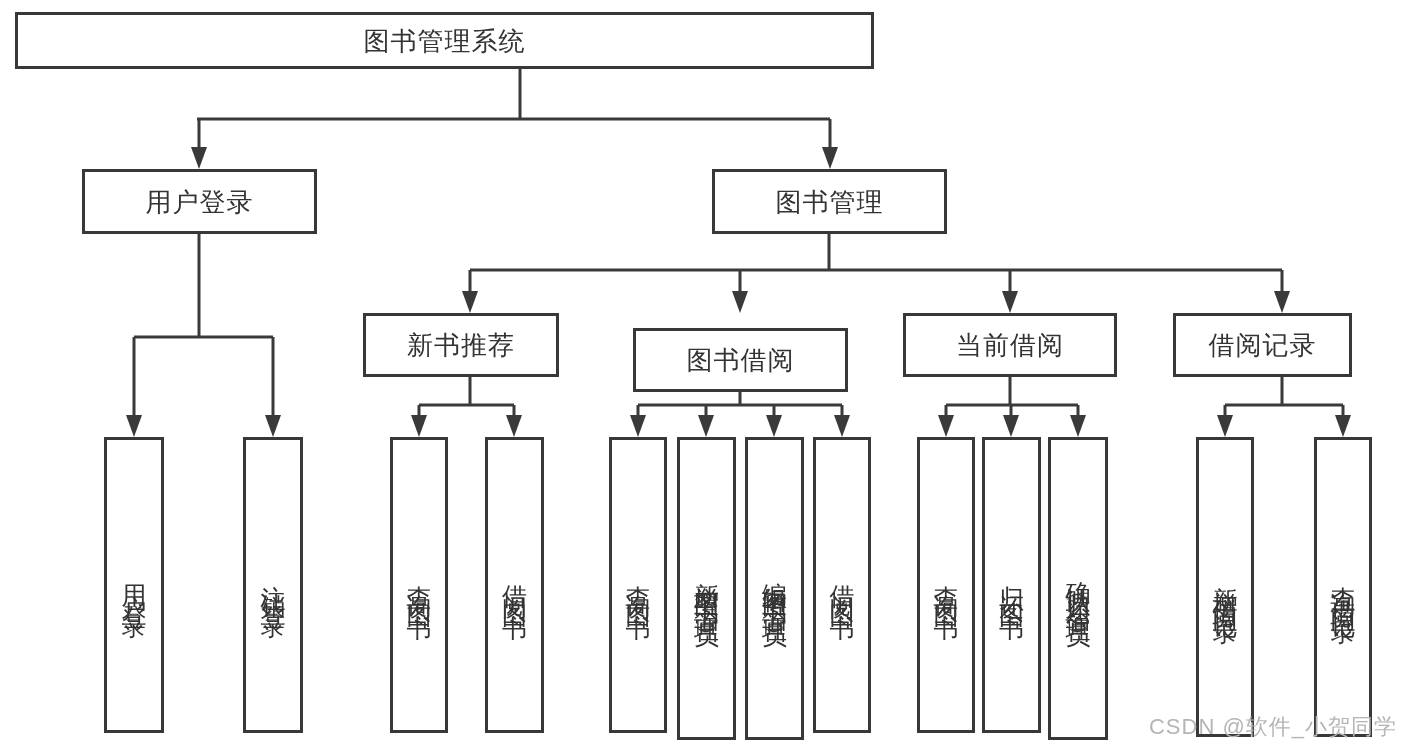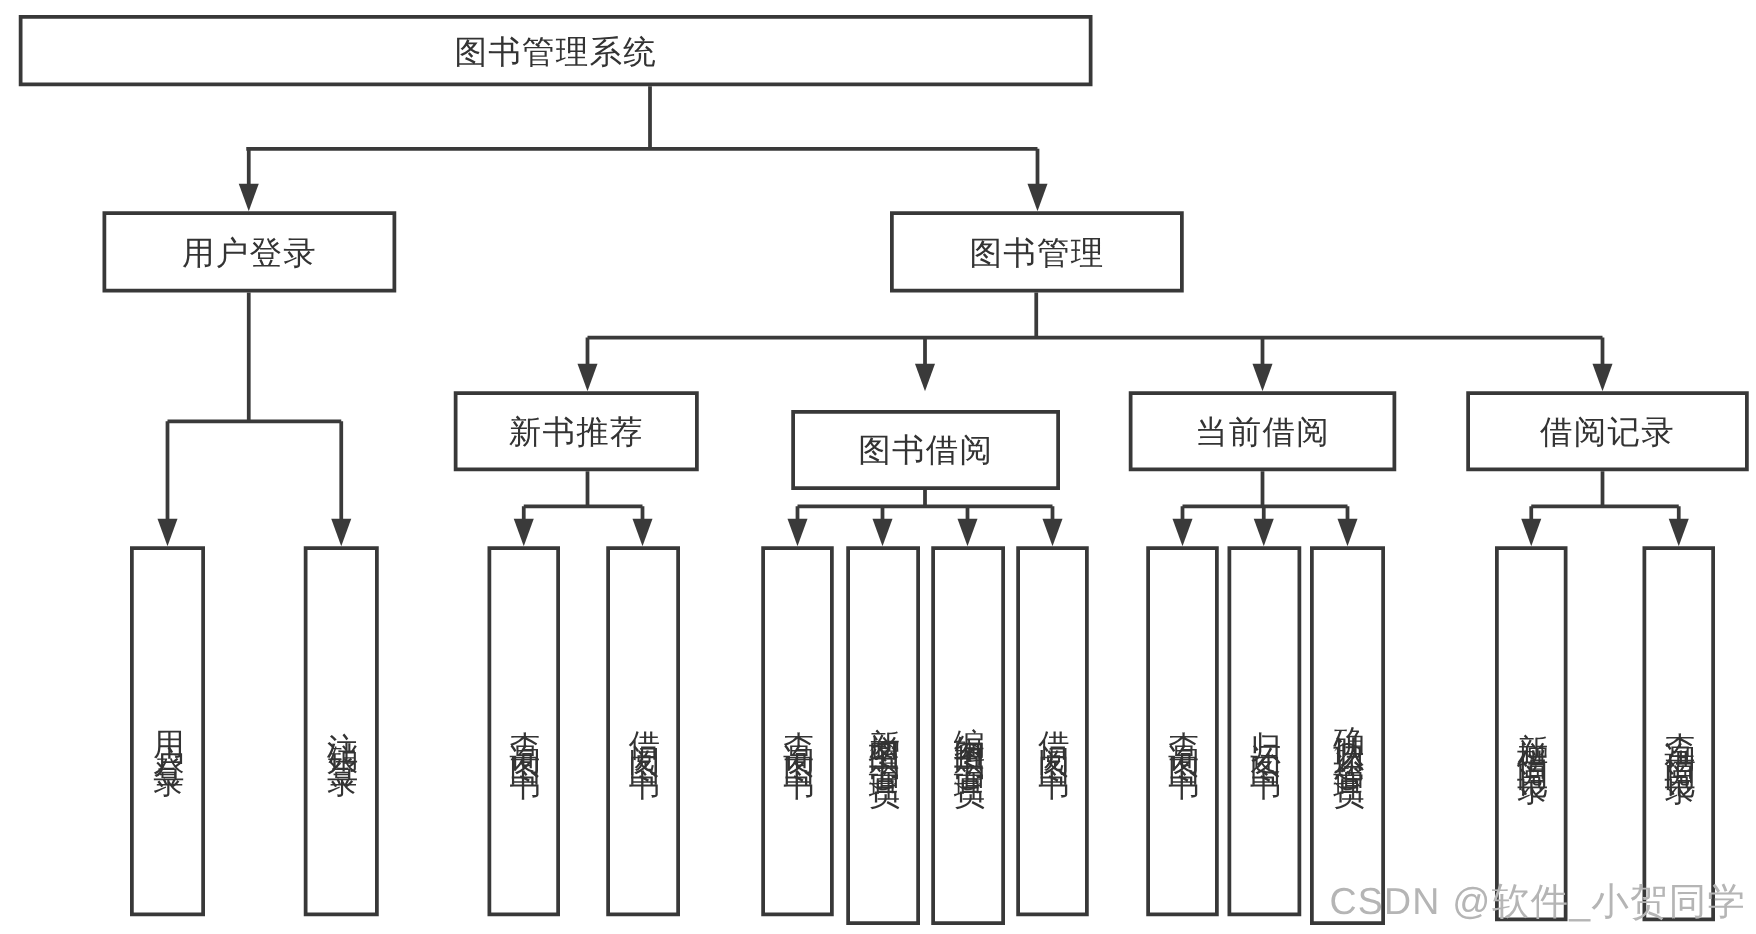--- a/index.html
+++ b/index.html
@@ -44,21 +44,21 @@
     letter-spacing:10px;
     color:var(--text,#333);
     line-height:1;
   }
   .leaf.long .vlabel{letter-spacing:6px;}
   .leaf.med  .vlabel{letter-spacing:7px;}
   .watermark{
     position:absolute;
     right:8px;
     bottom:5px;
-    font-size:30px;
+    font-size:22px;
     letter-spacing:1px;
     color:var(--watermark,#b5b5b5);
     white-space:nowrap;
   }
 </style>
 </head>
 <body>
 
 <div id="stage">
 
@@ -118,21 +118,21 @@
 
   <div class="box" style="left:363px;top:313px;width:196px;height:64px">
     <span class="hlabel">新书推荐</span>
   </div>
   <div class="box" style="left:633px;top:328px;width:215px;height:64px">
     <span class="hlabel">图书借阅</span>
   </div>
   <div class="box" style="left:903px;top:313px;width:214px;height:64px">
     <span class="hlabel">当前借阅</span>
   </div>
-  <div class="box" style="left:1173px;top:313px;width:226px;height:64px">
+  <div class="box" style="left:1173px;top:313px;width:179px;height:64px">
     <span class="hlabel">借阅记录</span>
   </div>
 
   <div class="box leaf" style="left:104px;top:437px;width:60px;height:296px">
     <span class="vlabel">用户登录</span>
   </div>
   <div class="box leaf" style="left:243px;top:437px;width:60px;height:296px">
     <span class="vlabel">注销登录</span>
   </div>
 

